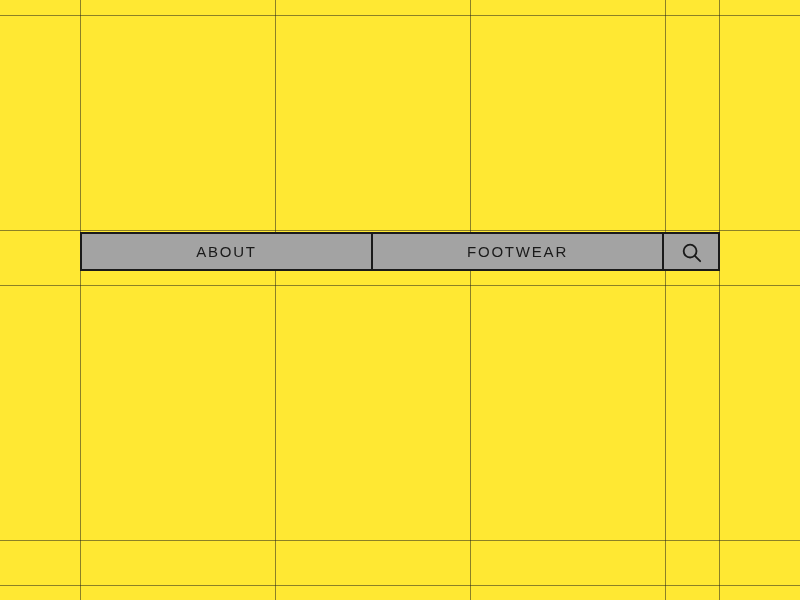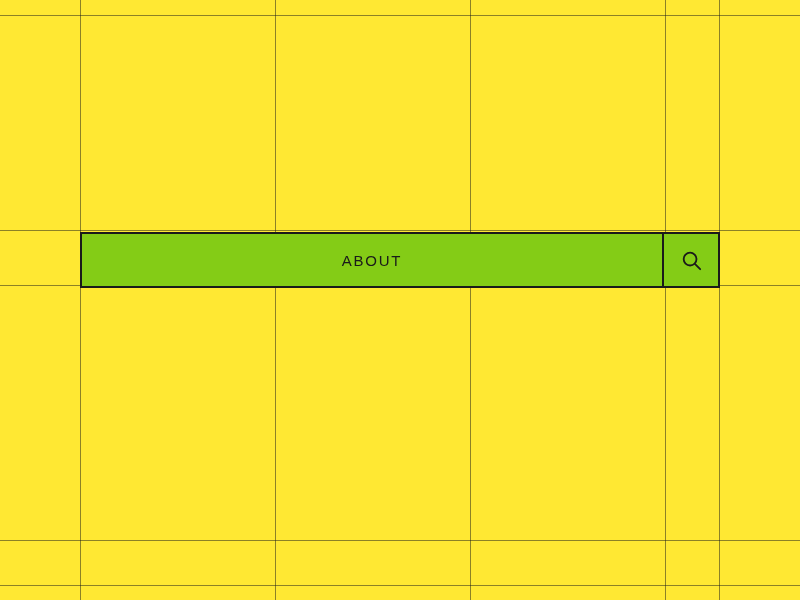--- a/index.html
+++ b/index.html
@@ -49,25 +49,25 @@
       background-color: #1a1a1a;
       opacity: 0.5;
     }
 
     
     .navbar {
       position: absolute;
       top: 232px;
       left: 80px;
       right: 80px;
-      height: 56px;
+      height: 39px;
       border: 2px solid #1a1a1a;
       display: flex;
       flex-direction: row;
-      background-color: #84cc16;
+      background-color: #a3a3a3;
     }
 
     .nav-item {
       flex: 1;
       display: flex;
       align-items: center;
       justify-content: center;
       border-right: 2px solid #1a1a1a;
       cursor: pointer;
       letter-spacing: 0.12em;
@@ -104,20 +104,23 @@
     <div class="hline" style="top: 230px;"></div>
     <div class="hline" style="top: 285px;"></div>
     <div class="hline" style="top: 540px;"></div>
     <div class="hline" style="top: 585px;"></div>
   </div>
 
   <nav class="navbar">
     <div class="nav-item">
       <span>ABOUT</span>
     </div>
+    <div class="nav-item">
+      <span>FOOTWEAR</span>
+    </div>
     <div class="nav-item" style="flex: 0 0 54px; border-right: none;">
       <svg class="search-icon-svg" viewBox="0 0 24 24" fill="none" stroke="#1a1a1a" stroke-width="2" stroke-linecap="round" stroke-linejoin="round">
         <circle cx="11" cy="11" r="7"></circle>
         <line x1="16.5" y1="16.5" x2="22" y2="22"></line>
       </svg>
     </div>
   </nav>
 
 </div>
 

